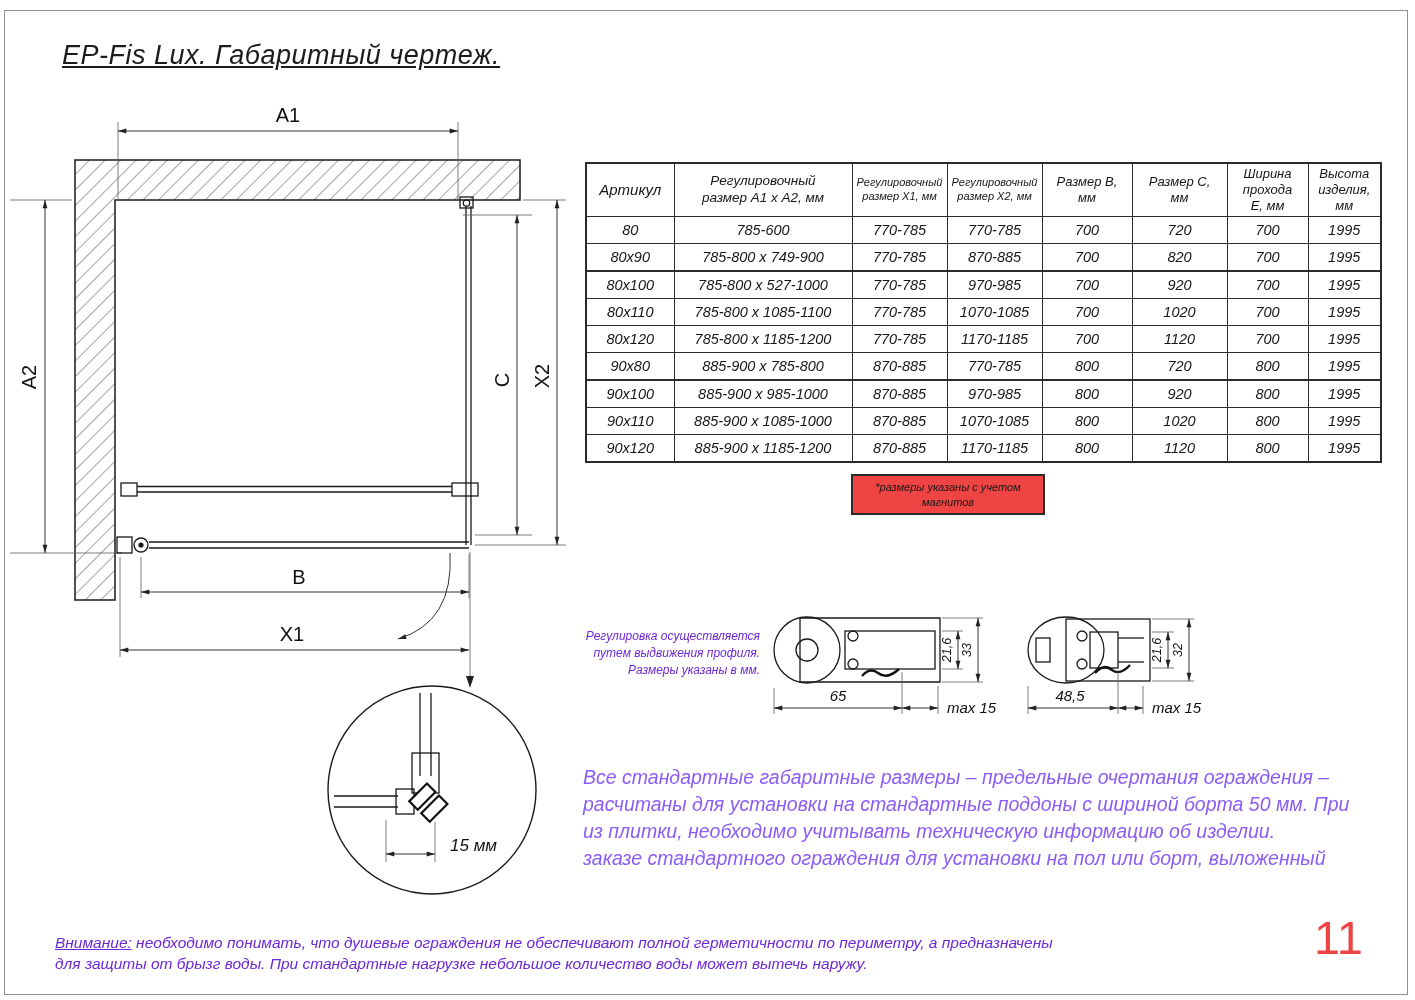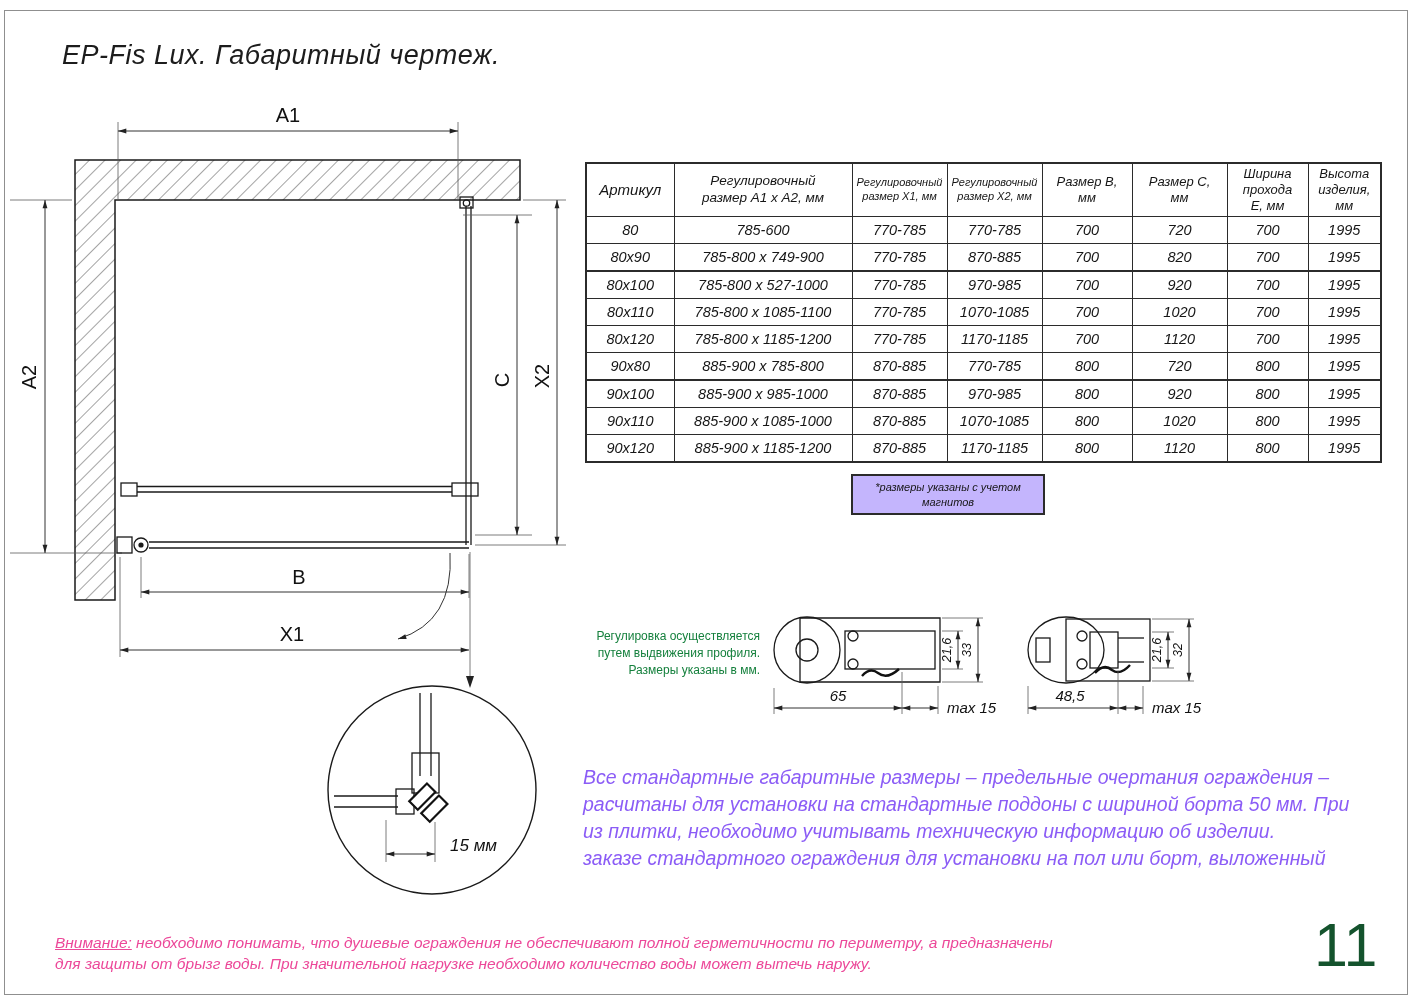--- a/index.html
+++ b/index.html
@@ -5,53 +5,53 @@
   html,body { margin:0; padding:0; background:#e8e8e8; }
   .page {
     position:relative; width:1415px; height:1000px; background:#ffffff;
     font-family:"Liberation Sans", sans-serif; color:#1a1a1a; overflow:hidden;
     margin:0 auto;
   }
   .page-border { position:absolute; left:4px; top:10px; right:7px; bottom:5px;
     border:1px solid #8f8f8f; pointer-events:none; }
 
   .title { position:absolute; left:62px; top:40px; font-size:27px; font-style:italic;
-    letter-spacing:0.5px; color:#1c1c1c; white-space:nowrap; }
+    letter-spacing:0.5px; color:#1c1c1c; white-space:nowrap;text-decoration:underline; }
 
   
   .spec-table { position:absolute; left:585px; top:162px; border-collapse:collapse;
     table-layout:fixed; width:795px; }
   .spec-table th, .spec-table td {
     border:1px solid #2b2b2b; text-align:center; vertical-align:middle;
     font-style:italic; color:#161616; padding:0 2px; overflow:hidden;
   }
   .spec-table { border:2px solid #2b2b2b; }
   .spec-table th { height:52px; font-weight:normal; font-size:13px; white-space:pre-line; line-height:1.25; }
   .spec-table th:nth-child(1){ font-size:15px; }
   .spec-table th:nth-child(2){ font-size:13.5px; }
   .spec-table th:nth-child(3), .spec-table th:nth-child(4){ font-size:11px; }
   .spec-table td { height:26px; font-size:14.5px; white-space:nowrap; }
   .spec-table tbody tr:nth-child(2) td, .spec-table tbody tr:nth-child(6) td { border-bottom-width:2px; }
 
   .footnote-box { position:absolute; left:851px; top:474px; width:190px; height:37px;
     border:2px solid #2b2b2b; display:flex; align-items:center; justify-content:center;
     text-align:center; font-style:italic; font-size:11px; line-height:1.3;
-    white-space:pre-line; color:#161616; background:#c4b5fd; }
+    white-space:pre-line; color:#161616; background:#ef4444; }
 
   
   .adjust-note { position:absolute; left:555px; top:628px; width:205px; text-align:right;
-    font-size:12px; line-height:17px; color:#15803d; }
+    font-style:italic; font-size:12px; line-height:17px; color:#6d28d9; }
   .main-note { position:absolute; left:583px; top:764px; font-style:italic;
     font-size:19.5px; line-height:27px; color:#8b5cf6; }
   .main-note div { white-space:nowrap; }
   .warning { position:absolute; left:55px; top:932px; font-style:italic; font-size:15.5px;
-    line-height:21px; color:#ec4899; }
+    line-height:21px; color:#6d28d9; }
   .warning div { white-space:nowrap; }
   .warning .u { text-decoration:underline; }
-  .page-number { position:absolute; left:1314px; top:910px; font-size:61px; color:#14532d; }
+  .page-number { position:absolute; left:1314px; top:910px; font-size:47px; color:#ef4444; }
 
   
   svg { position:absolute; overflow:visible; }
   .ext  { stroke:#5a5a5a; stroke-width:0.8; fill:none; }
   .dim  { stroke:#333;    stroke-width:1;   fill:none; }
   .mid  { stroke:#1a1a1a; stroke-width:1.3; fill:none; }
   text.lbl    { font-family:"Liberation Sans",sans-serif; font-size:20px; fill:#111; }
   text.dimnum { font-family:"Liberation Sans",sans-serif; font-style:italic; font-size:15px; fill:#111; }
   text.dimsml { font-family:"Liberation Sans",sans-serif; font-style:italic; font-size:12.5px; fill:#111; }
   text.detail { font-family:"Liberation Sans",sans-serif; font-style:italic; font-size:17px; fill:#111; }
@@ -345,17 +345,17 @@
 
   <div class="main-note">
     <div>Все стандартные габаритные размеры – предельные очертания ограждения –</div>
     <div>расчитаны для установки на стандартные поддоны с шириной борта 50 мм. При</div>
     <div>из плитки, необходимо учитывать техническую информацию об изделии.</div>
     <div>заказе стандартного ограждения для установки на пол или борт, выложенный</div>
   </div>
 
   <div class="warning">
     <div><span class="u">Внимание:</span><span> необходимо понимать, что душевые ограждения не обеспечивают полной герметичности по периметру, а предназначены</span></div>
-    <div>для защиты от брызг воды. При значительной нагрузке необходимо количество воды может вытечь наружу.</div>
+    <div>для защиты от брызг воды. При стандартные нагрузке небольшое количество воды может вытечь наружу.</div>
   </div>
 
   <div class="page-number">11</div>
 </div>
 
 </body></html>

